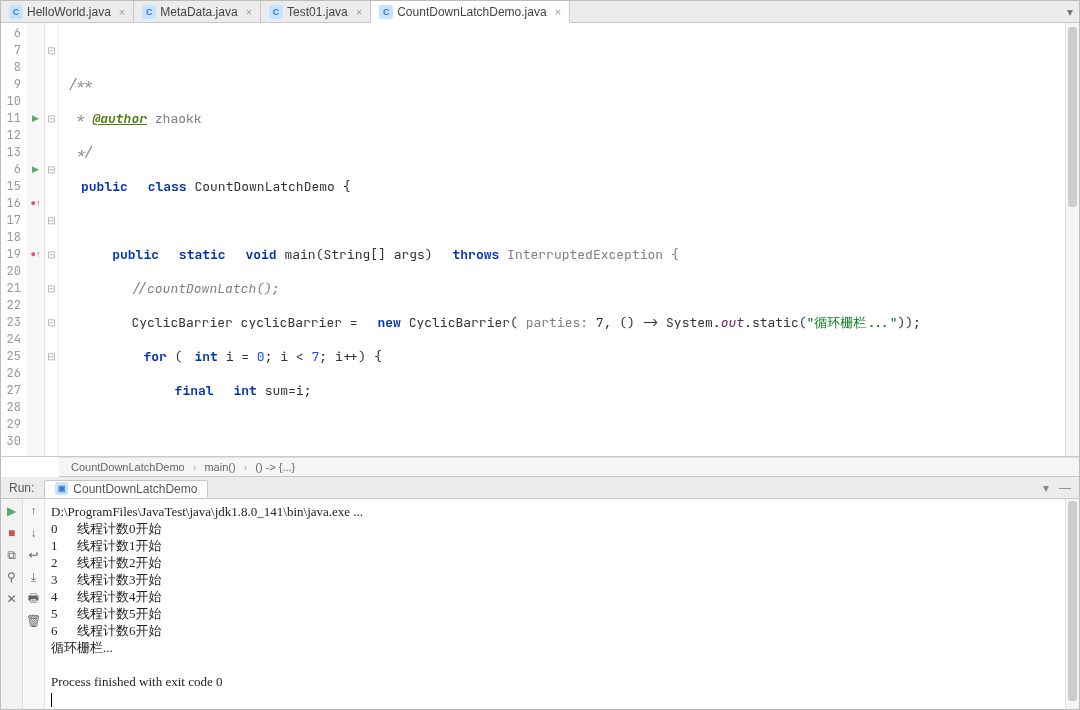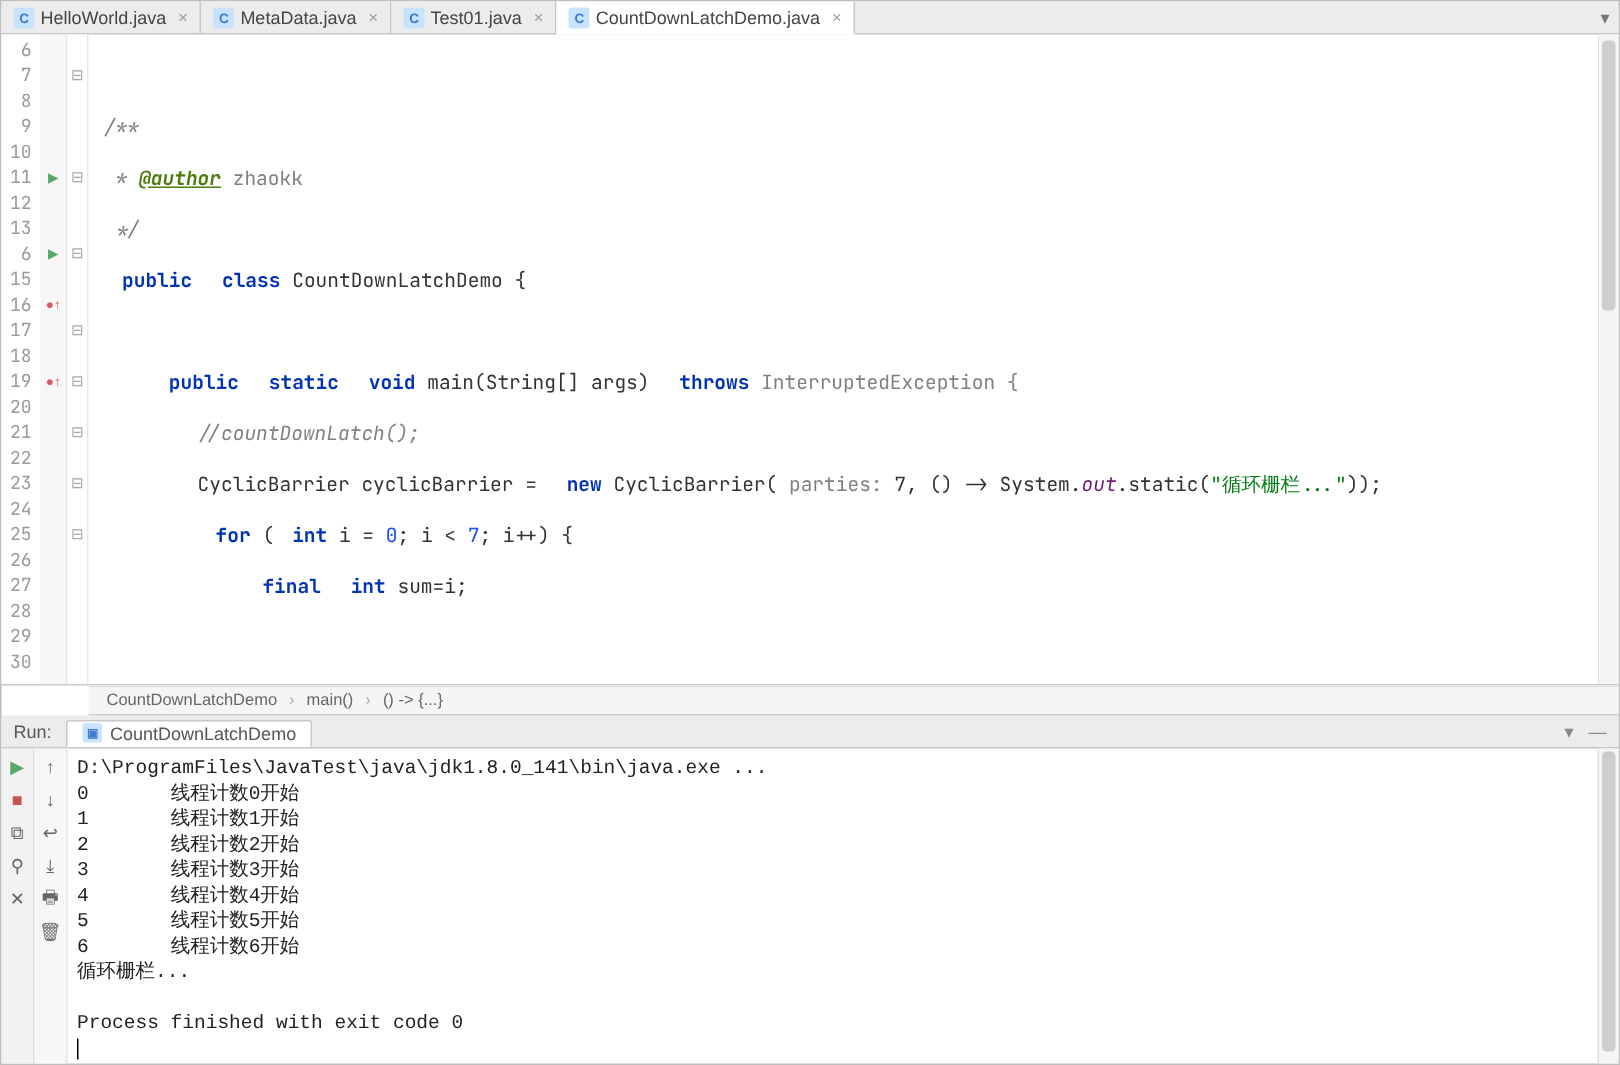--- a/index.html
+++ b/index.html
@@ -52,21 +52,21 @@
   .runbar .drop { margin-left:auto; color:#888;}
   .runbar-pin { color:#888; cursor:pointer;}
 
   
   .console-row { display:flex; flex: 0 0 210px; min-height:0;}
   .console-gutter1 { width:22px; background:#f2f2f2; border-right:1px solid #dcdcdc; display:flex; flex-direction:column; align-items:center; padding-top:4px; gap:6px;}
   .console-gutter2 { width:22px; background:#f7f7f7; border-right:1px solid #e5e5e5; display:flex; flex-direction:column; align-items:center; padding-top:4px; gap:6px;}
   .cg-btn { width:16px; height:16px; display:flex; align-items:center; justify-content:center; font-size:12px; color:#666; cursor:pointer;}
   .cg-run { color:#59a869;}
   .cg-stop { color:#c75450;}
-  .console { flex:1; overflow:auto; font-family:Liberation Mono, monospace; font-size:13px; line-height:17px; padding:4px 0 4px 6px; white-space:pre; color:#222;}
+  .console { flex:1; overflow:auto; font-family:Liberation Serif, serif; font-size:13px; line-height:17px; padding:4px 0 4px 6px; white-space:pre; color:#222;}
   .console .caret { display:inline-block; width:1px; height:14px; background:#000; vertical-align:middle;}
 </style>
 </head>
 <body>
 
 <div class="app">
 
   <div class="tabstrip">
     <div class="tab">
       <span class="fileicon">C</span>

